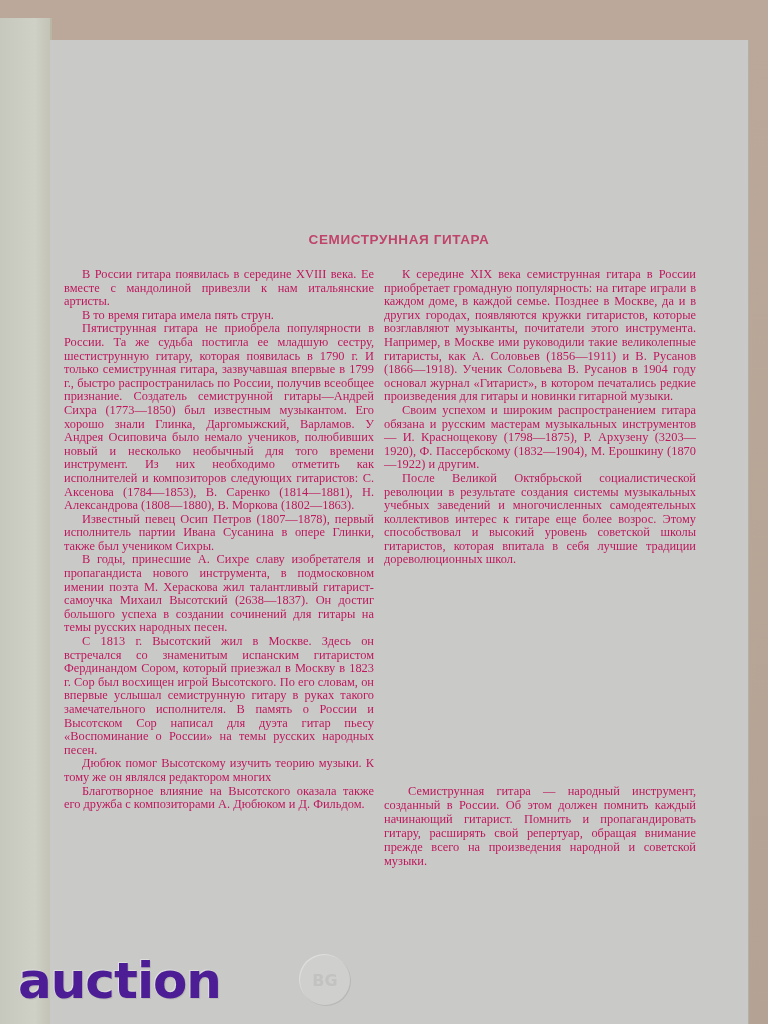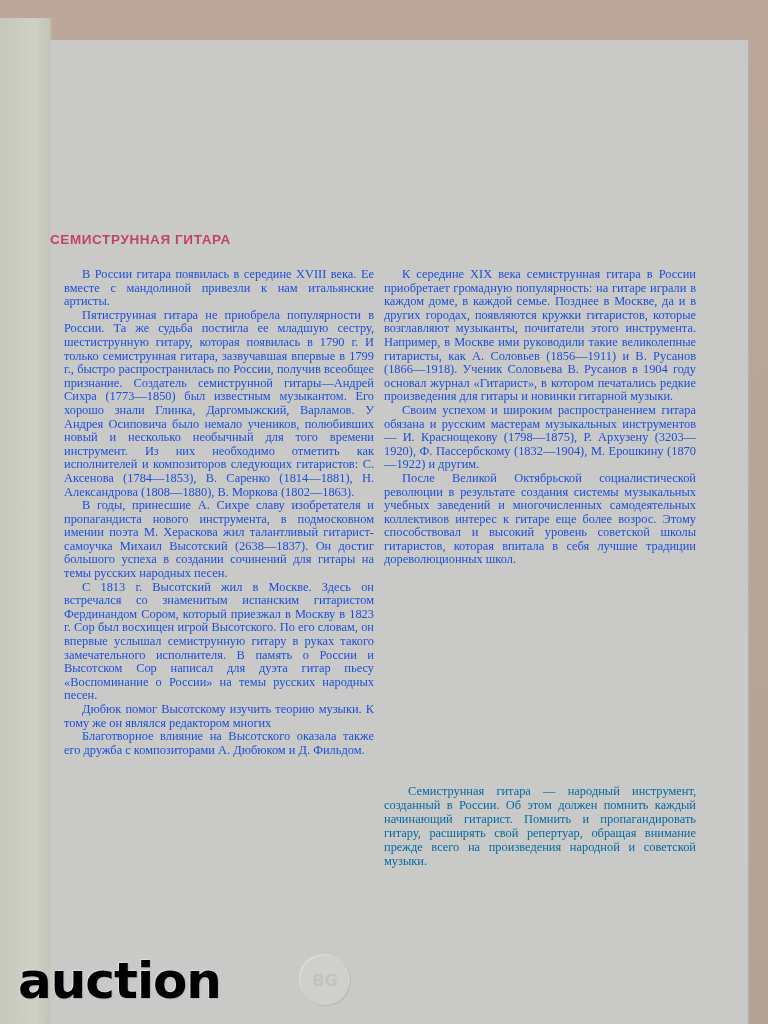--- a/index.html
+++ b/index.html
@@ -17,42 +17,42 @@
     background:linear-gradient(90deg,#c6c8bd 0%,#cfd0c6 70%,#c3c3b6 100%);
     border-right:2px solid #b9b7a4;
   }
   .page {
     position:absolute; left:50px; top:40px; width:698px; height:984px;
     background:#c9cac8;
     box-shadow: 1px 0 0 #b2b0a8;
   }
   .title {
     position:absolute; left:0; width:698px; top:192px;
-    text-align:left; color:#c0446a;
+    text-align:center; color:#c0446a;
     font-family:"Liberation Sans", sans-serif;
     font-size:13.5px; font-weight:bold; letter-spacing:0.6px;
   }
   .col {
     position:absolute; top:228px;
-    color:#1d4ed8; font-size:12.4px; line-height:13.6px;
+    color:#be185d; font-size:12.4px; line-height:13.6px;
     text-align:justify; hyphens:auto;
   }
   .col p { margin:0; text-indent:18px; }
   .col-left { left:14px; width:310px; }
   .col-right { left:334px; width:312px; }
   .closing {
     position:absolute; top:744px; left:334px; width:312px;
-    color:#0369a1; font-size:12.4px; line-height:14px; text-align:justify;
+    color:#be185d; font-size:12.4px; line-height:14px; text-align:justify;
   }
   .closing p { margin:0; text-indent:24px; }
   .watermark {
     position:absolute; left:18px; top:952px;
     font-family:"DejaVu Sans", sans-serif; font-weight:bold;
     font-size:50px; letter-spacing:-1px;
-    color:#000000;
+    color:#4c1d95;
     text-shadow: 1px 1px 0 #b8b9b6, -1px -1px 0 #dedfdc;
   }
   .wm-badge {
     position:absolute; left:300px; top:955px; width:50px; height:50px;
     border-radius:50%; background:#cfd0cd;
     box-shadow: 1px 1px 0 #b8b9b6, -1px -1px 0 #dedfdc;
     font-family:"DejaVu Sans", sans-serif; font-weight:bold; font-size:16px;
     color:#c2c3c0; display:flex; align-items:center; justify-content:center;
   }
 </style>
@@ -60,21 +60,23 @@
 <body>
 
 <div class="table-bg"></div>
 <div class="left-page"></div>
 
 <div class="page">
   <div class="title">СЕМИСТРУННАЯ ГИТАРА</div>
 
   <div class="col col-left">
     <p>В России гитара появилась в середине XVIII века. Ее вместе с мандолиной привезли к нам итальянские артисты.</p>
+    <p>В то время гитара имела пять струн.</p>
     <p>Пятиструнная гитара не приобрела популярности в России. Та же судьба постигла ее младшую сестру, шестиструнную гитару, которая появилась в 1790 г. И только семиструнная гитара, зазвучавшая впервые в 1799 г., быстро распространилась по России, получив всеобщее признание. Создатель семиструнной гитары—Андрей Сихра (1773—1850) был известным музыкантом. Его хорошо знали Глинка, Даргомыжский, Варламов. У Андрея Осиповича было немало учеников, полюбивших новый и несколько необычный для того времени инструмент. Из них необходимо отметить как исполнителей и композиторов следующих гитаристов: С. Аксенова (1784—1853), В. Саренко (1814—1881), Н. Александрова (1808—1880), В. Моркова (1802—1863).</p>
+    <p>Известный певец Осип Петров (1807—1878), первый исполнитель партии Ивана Сусанина в опере Глинки, также был учеником Сихры.</p>
     <p>В годы, принесшие А. Сихре славу изобретателя и пропагандиста нового инструмента, в подмосковном имении поэта М. Хераскова жил талантливый гитарист-самоучка Михаил Высотский (2638—1837). Он достиг большого успеха в создании сочинений для гитары на темы русских народных песен.</p>
     <p>С 1813 г. Высотский жил в Москве. Здесь он встречался со знаменитым испанским гитаристом Фердинандом Сором, который приезжал в Москву в 1823 г. Сор был восхищен игрой Высотского. По его словам, он впервые услышал семиструнную гитару в руках такого замечательного исполнителя. В память о России и Высотском Сор написал для дуэта гитар пьесу «Воспоминание о России» на темы русских народных песен.</p>
     <p>Дюбюк помог Высотскому изучить теорию музыки. К тому же он являлся редактором многих</p>
     <p>Благотворное влияние на Высотского оказала также его дружба с композиторами А. Дюбюком и Д. Фильдом.</p>
   </div>
 
   <div class="col col-right">
     <p>К середине XIX века семиструнная гитара в России приобретает громадную популярность: на гитаре играли в каждом доме, в каждой семье. Позднее в Москве, да и в других городах, появляются кружки гитаристов, которые возглавляют музыканты, почитатели этого инструмента. Например, в Москве ими руководили такие великолепные гитаристы, как А. Соловьев (1856—1911) и В. Русанов (1866—1918). Ученик Соловьева В. Русанов в 1904 году основал журнал «Гитарист», в котором печатались редкие произведения для гитары и новинки гитарной музыки.</p>
     <p>Своим успехом и широким распространением гитара обязана и русским мастерам музыкальных инструментов — И. Краснощекову (1798—1875), Р. Архузену (3203—1920), Ф. Пассербскому (1832—1904), М. Ерошкину (1870—1922) и другим.</p>
     <p>После Великой Октябрьской социалистической революции в результате создания системы музыкальных учебных заведений и многочисленных самодеятельных коллективов интерес к гитаре еще более возрос. Этому способствовал и высокий уровень советской школы гитаристов, которая впитала в себя лучшие традиции дореволюционных школ.</p>

